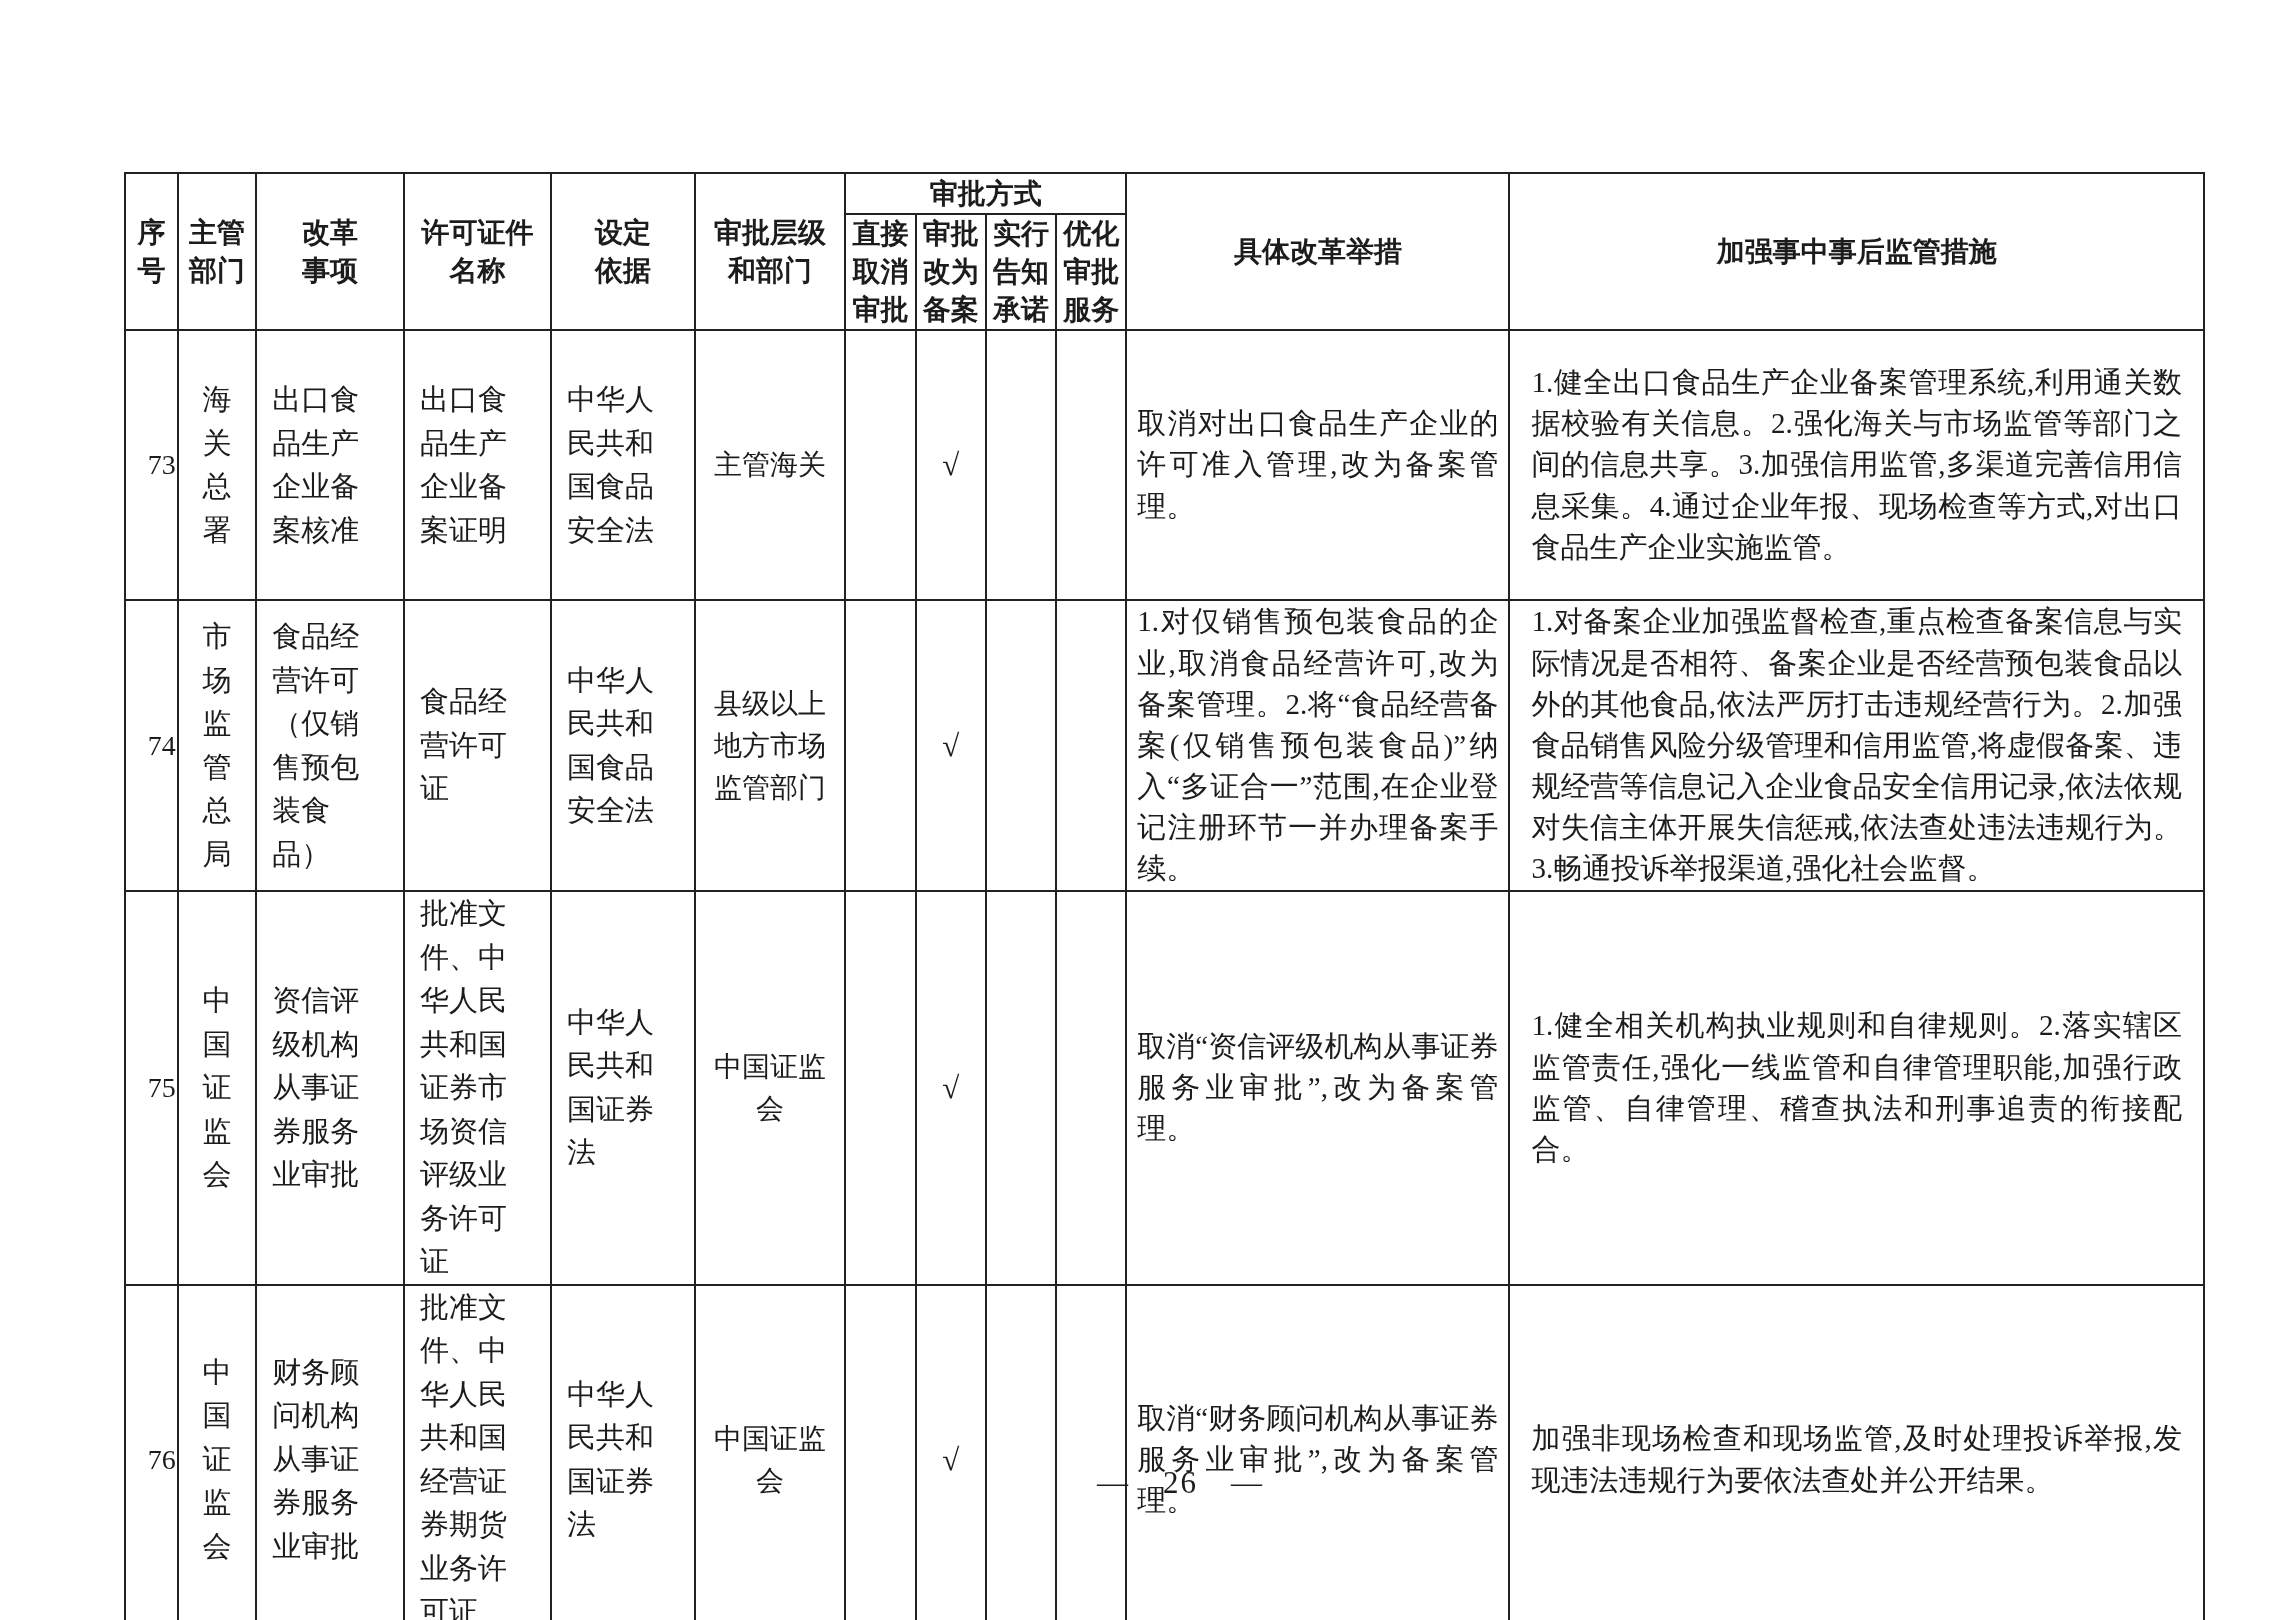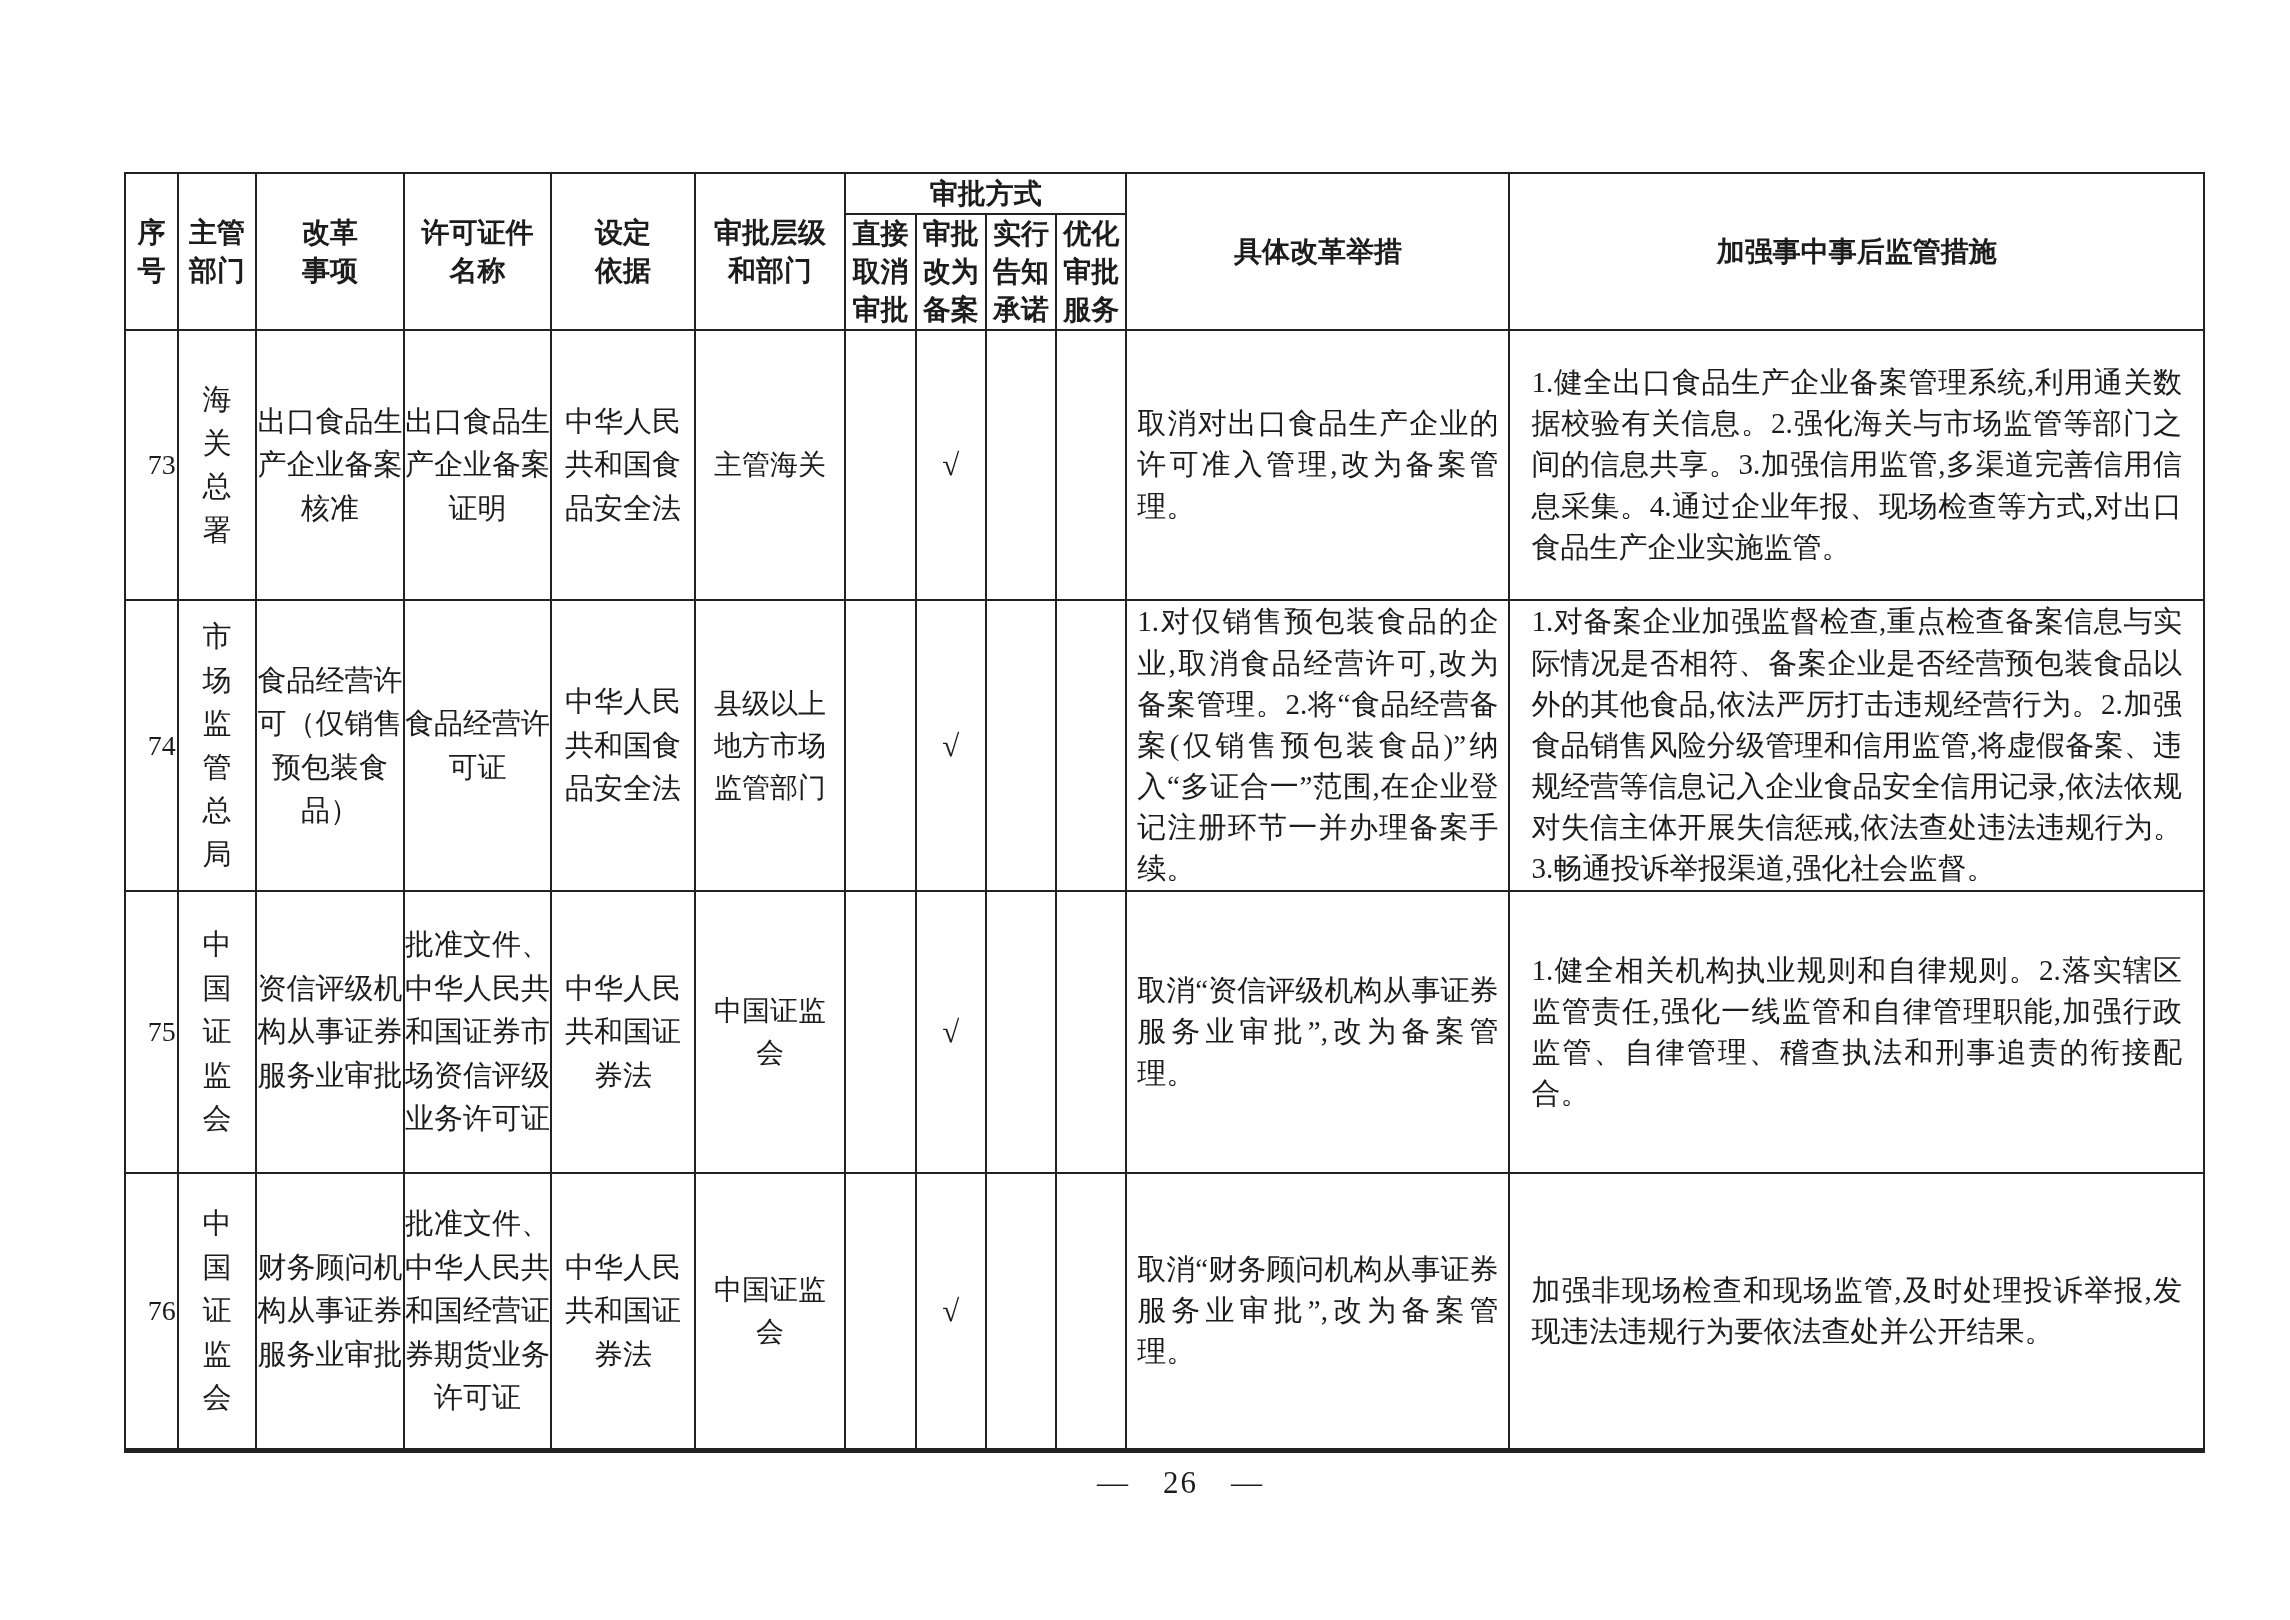--- a/index.html
+++ b/index.html
@@ -37,21 +37,21 @@
   .r-h1{height:41px;}
   .r-h2{height:116px;}
   .r-73{height:270px;}
   .r-74{height:291px;}
   .r-75{height:282px;}
   .r-76{height:277px;}
   td{font-size:29px;line-height:1.4;}
   .c-id{text-align:right;font-size:28px;}
   .c-dept{text-align:center;padding:13px;}
   .c-dept .vert{display:inline-block;width:1.08em;line-height:1.5;text-align:center;}
-  .c-block{text-align:center;padding:0 0;line-height:1.5;}
+  .c-block{padding:0 15px;line-height:1.5;}
   .c-level{text-align:center;padding:16px;font-size:28px;line-height:1.5;white-space:pre-line;}
   .c-mark{text-align:center;font-size:31px;}
   .c-para{text-align:justify;padding:0 9.8px;line-height:1.42;}
   .c-para-wide{text-align:justify;padding:0 21px;line-height:1.42;}
   .footer{
     position:absolute;
     left:140px;top:1462px;width:2081px;
     text-align:center;
     font-size:31px;
     letter-spacing:2px;

